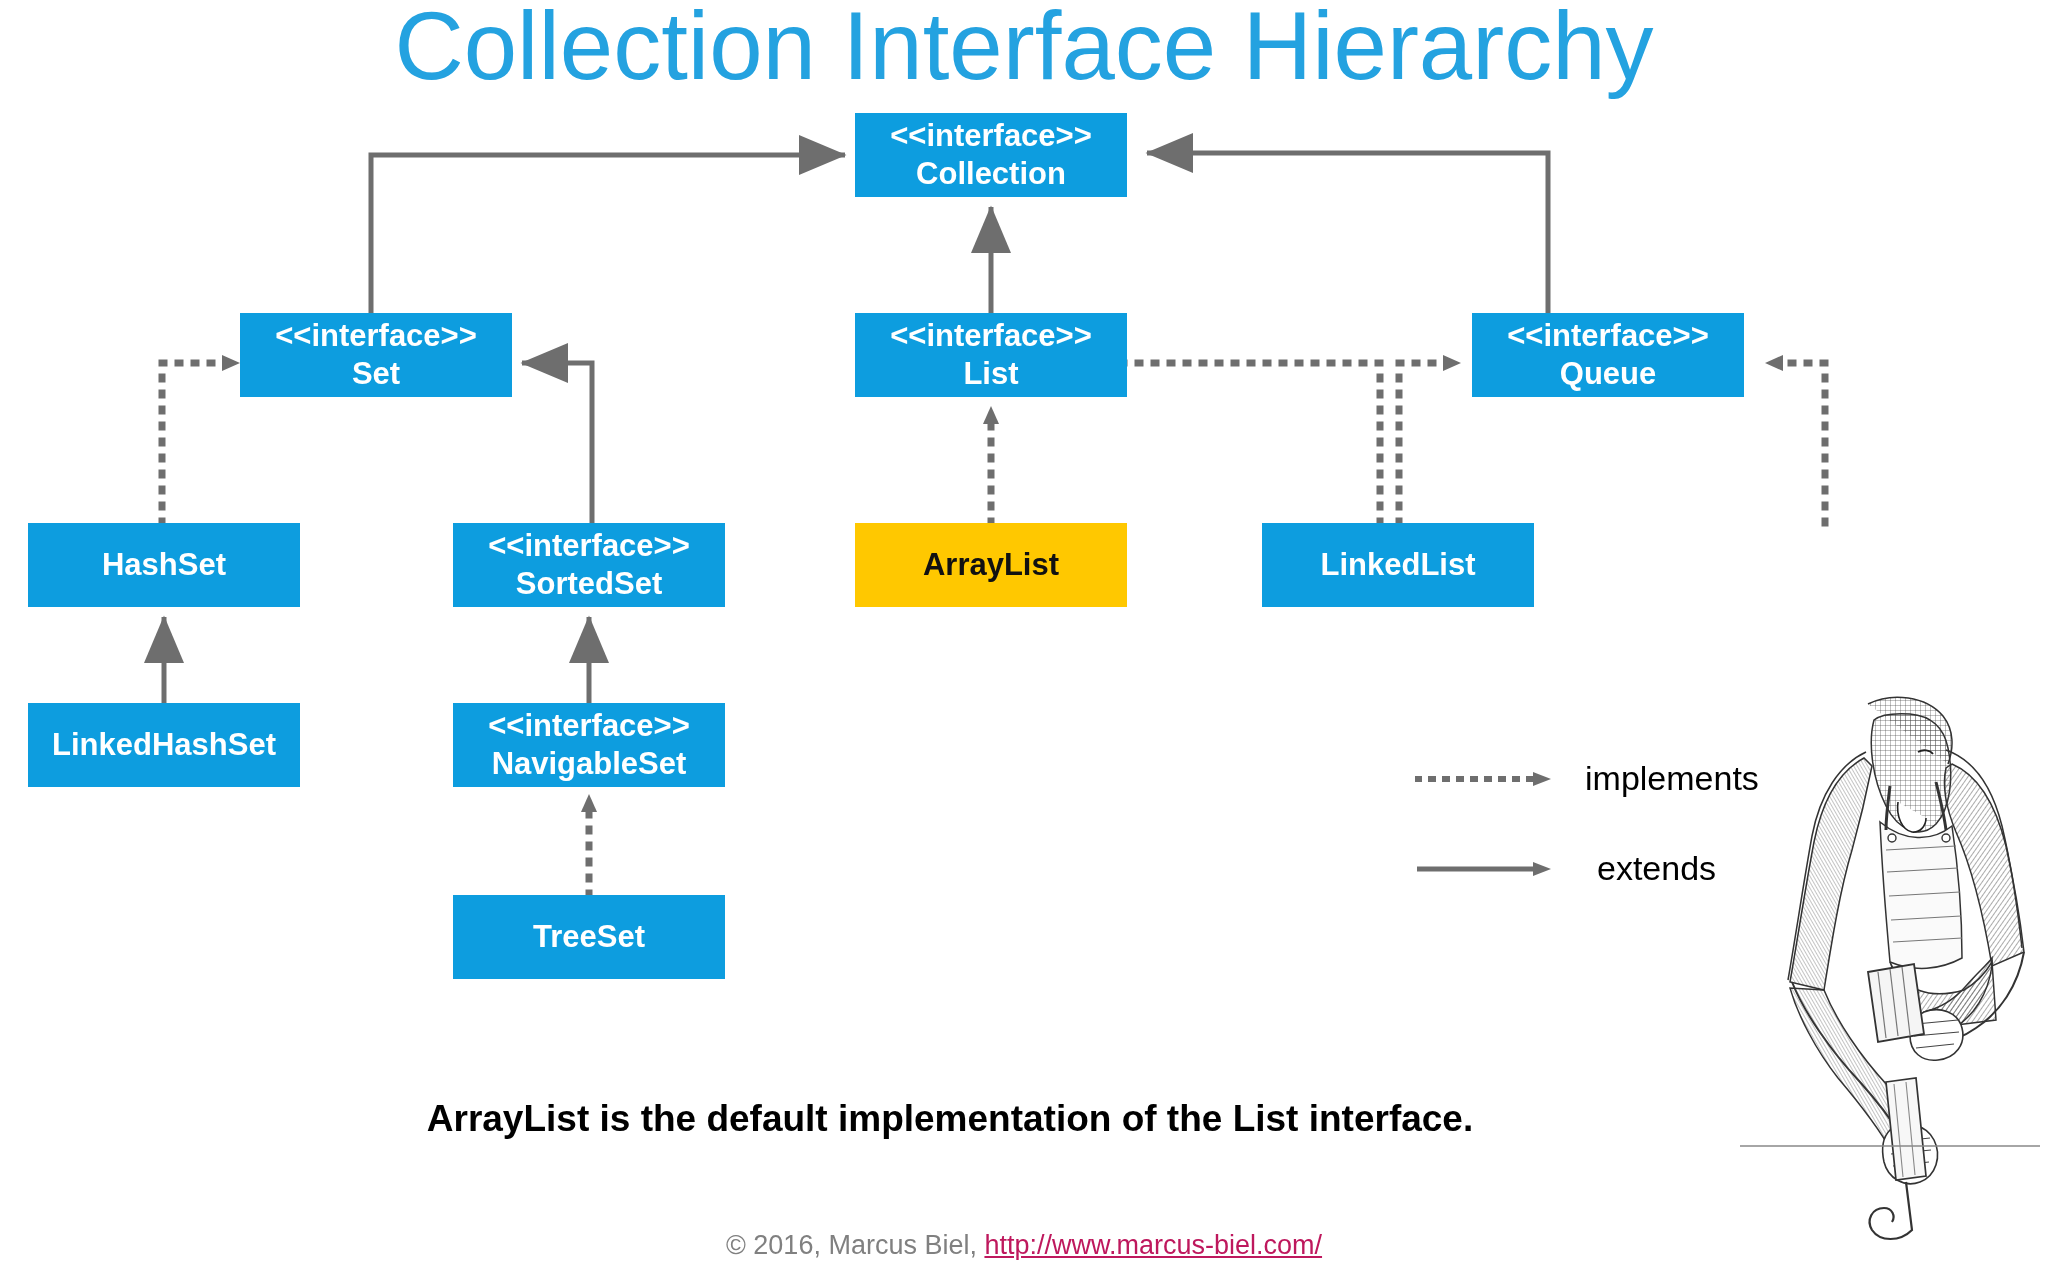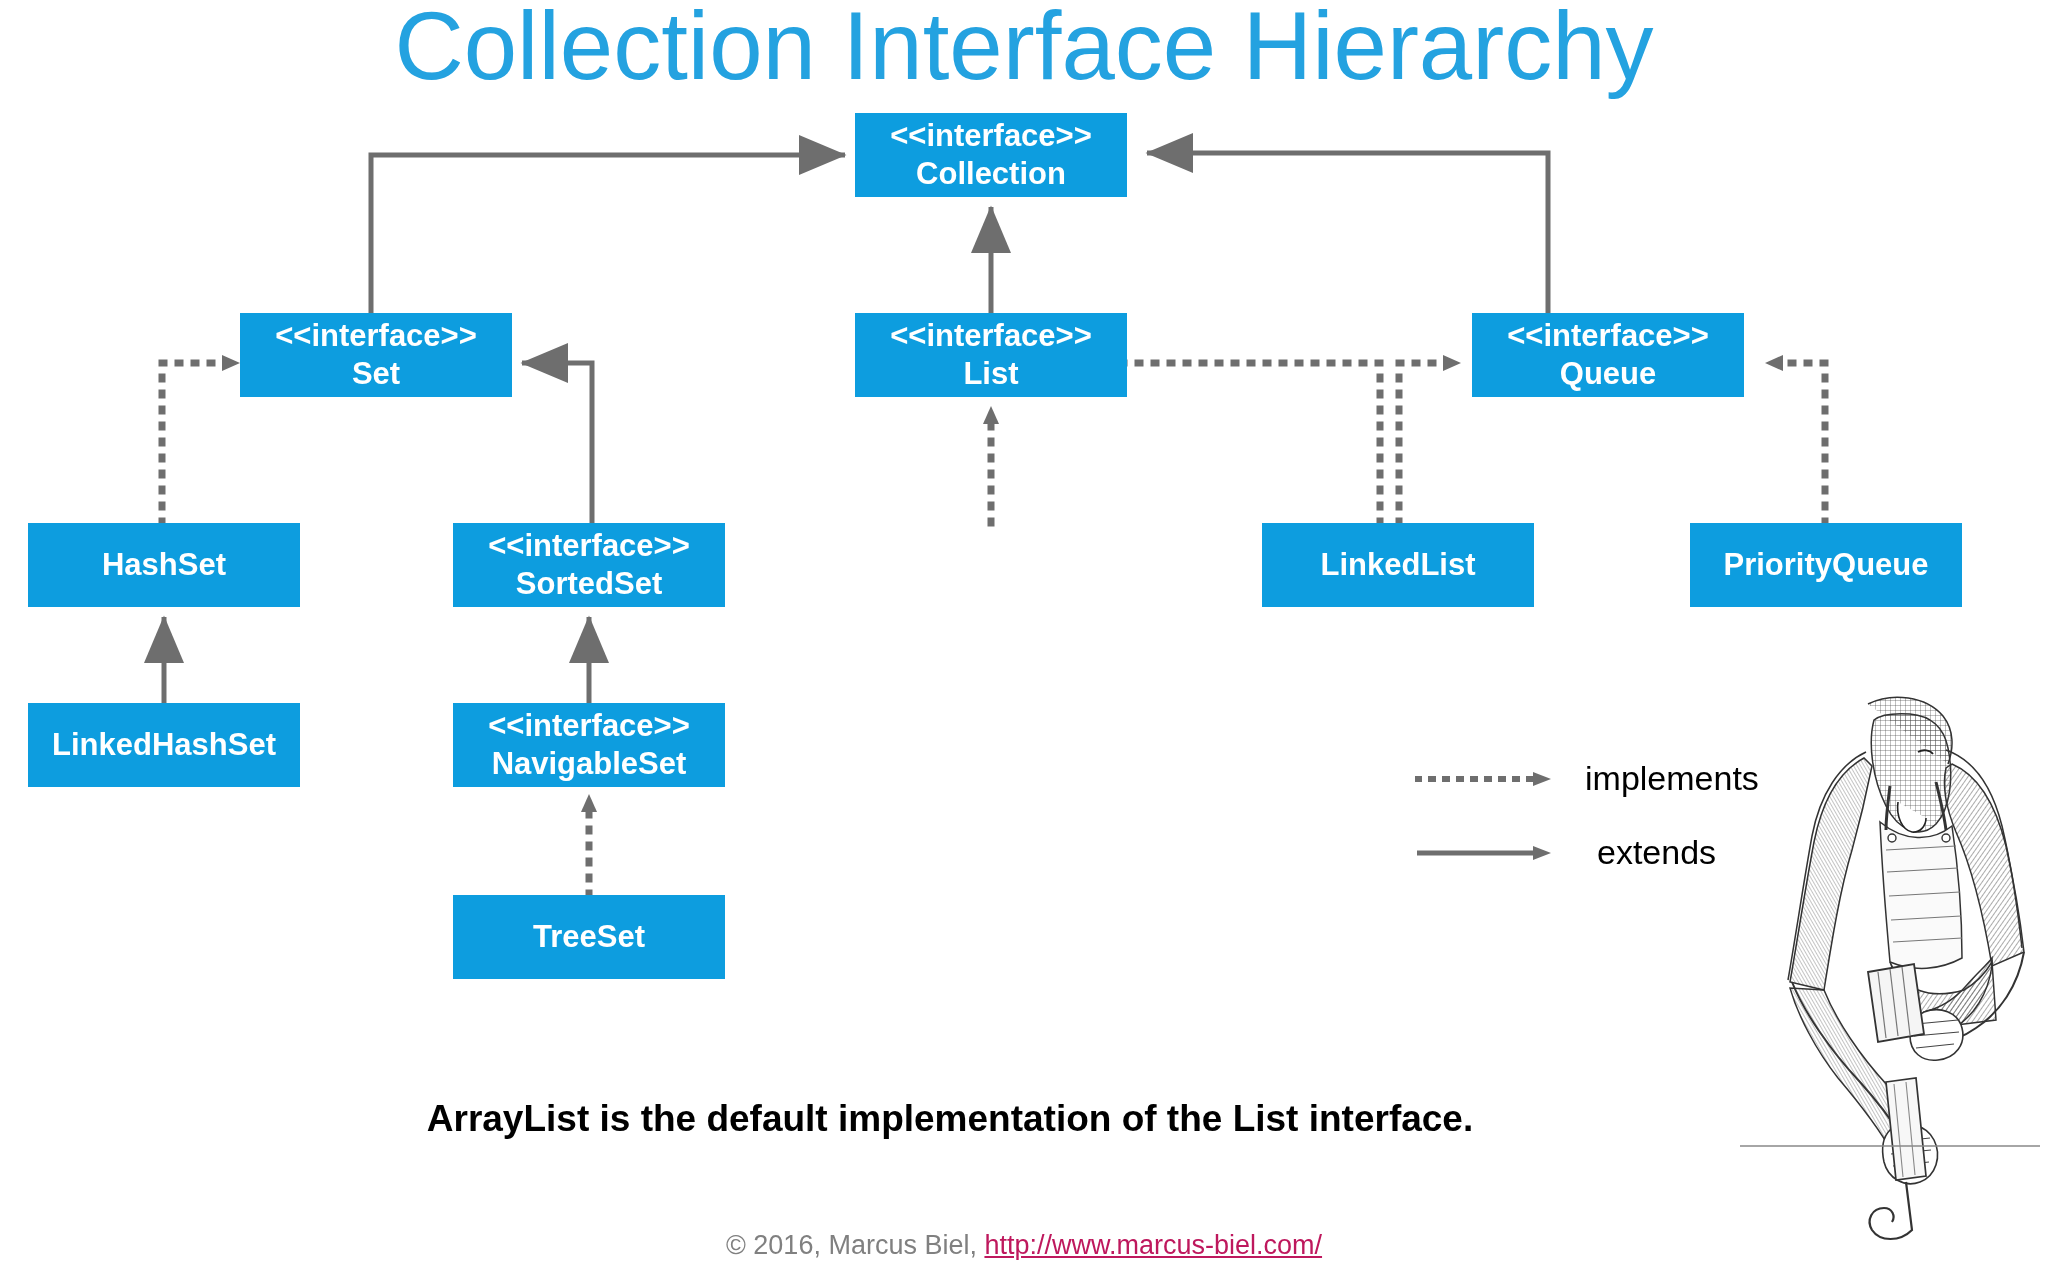--- a/index.html
+++ b/index.html
@@ -177,28 +177,28 @@
 
   <div class="node" style="left:28px;top:523px;width:272px;height:84px;">
     <span class="nm">HashSet</span>
   </div>
 
   <div class="node" style="left:453px;top:523px;width:272px;height:84px;">
     <span class="stereo">&lt;&lt;interface&gt;&gt;</span>
     <span class="nm">SortedSet</span>
   </div>
 
+  <div class="node highlight" style="left:855px;top:523px;width:272px;height:84px;">
+    <span class="nm">ArrayList</span>
+  </div>
 
   <div class="node" style="left:1262px;top:523px;width:272px;height:84px;">
     <span class="nm">LinkedList</span>
   </div>
 
-  <div class="node" style="left:1690px;top:523px;width:272px;height:84px;">
-    <span class="nm">PriorityQueue</span>
-  </div>
 
   <div class="node" style="left:28px;top:703px;width:272px;height:84px;">
     <span class="nm">LinkedHashSet</span>
   </div>
 
   <div class="node" style="left:453px;top:703px;width:272px;height:84px;">
     <span class="stereo">&lt;&lt;interface&gt;&gt;</span>
     <span class="nm">NavigableSet</span>
   </div>
 
@@ -207,21 +207,21 @@
   </div>
 
   <div id="legend">
     <div class="legend-row" style="left:0px;top:24px;">
       <svg width="150" height="22" xmlns="http://www.w3.org/2000/svg">
         <line x1="2" y1="11" x2="118" y2="11" stroke="#6E6E6E" stroke-width="6" stroke-dasharray="2 12" stroke-linecap="square"></line>
         <path d="M118,4 L136,11 L118,18 z" fill="#6E6E6E"></path>
       </svg>
       <span class="legend-label" style="margin-left:20px;">implements</span>
     </div>
-    <div class="legend-row" style="left:0px;top:98px;">
+    <div class="legend-row" style="left:0px;top:114px;">
       <svg width="150" height="22" xmlns="http://www.w3.org/2000/svg">
         <line x1="2" y1="11" x2="120" y2="11" stroke="#6E6E6E" stroke-width="5"></line>
         <path d="M118,4 L136,11 L118,18 z" fill="#6E6E6E"></path>
       </svg>
       <span class="legend-label" style="margin-left:32px;">extends</span>
     </div>
   </div>
 
   <div id="illustration">
     <svg width="300" height="560" viewBox="0 0 300 560" xmlns="http://www.w3.org/2000/svg">

